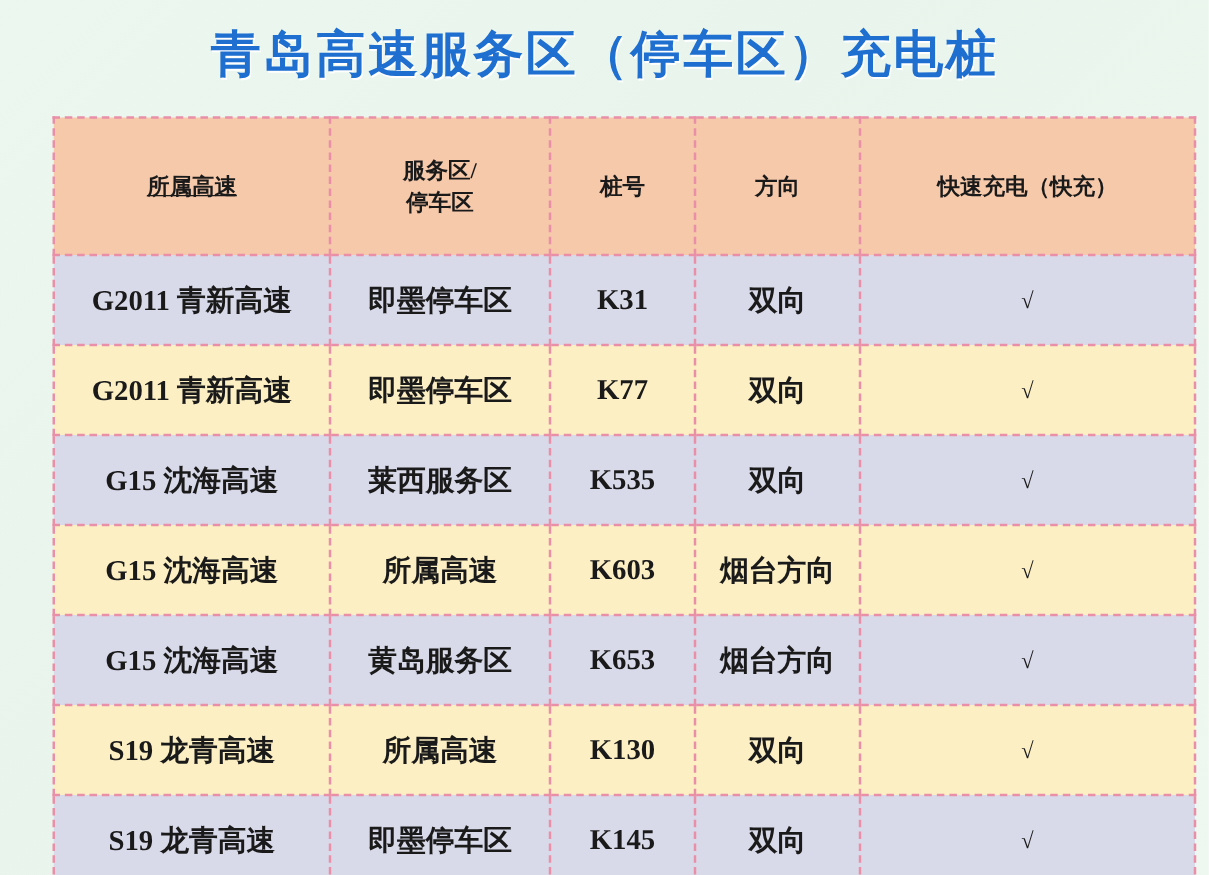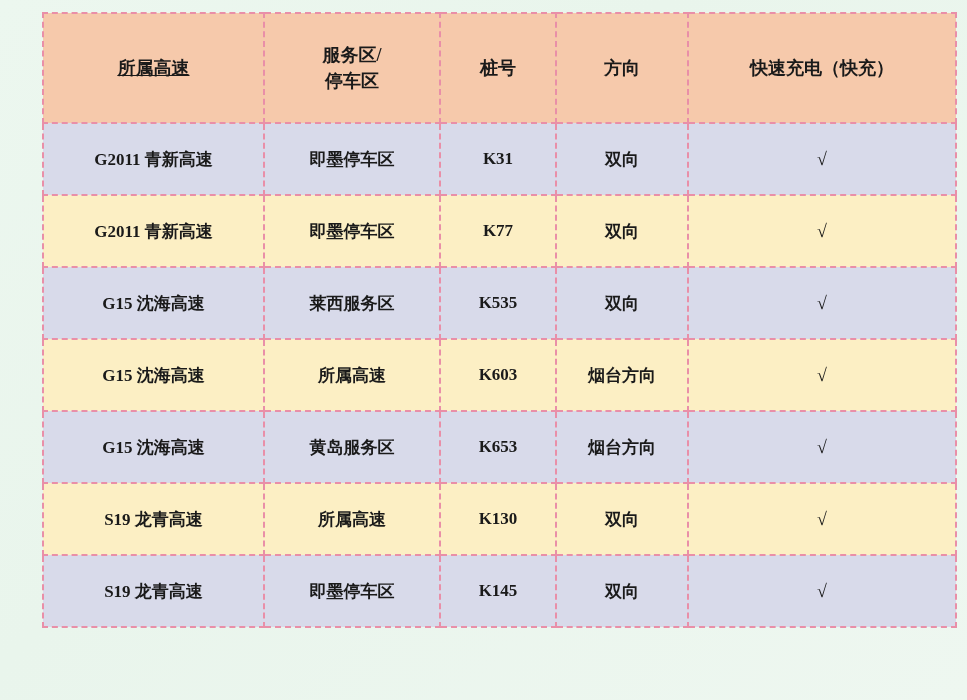--- a/index.html
+++ b/index.html
@@ -48,21 +48,21 @@
   }
   thead th {
     background: #f6c9ab;
     font-size: 18px;
     height: 100px;
     line-height: 1.45;
     padding: 4px 2px;
   }
   tbody td {
     height: 66px;
-    font-size: 17px;
+    font-size: 23px;
     padding: 2px;
   }
   tbody tr.band-a td { background: #d8daea; }
   tbody tr.band-b td { background: #fcefc4; }
   .col-0 { width: 215px; text-decoration: underline; }
   .col-1 { width: 170px; }
   .col-2 { width: 110px; }
   .col-3 { width: 126px; }
   .col-4 { width: 262px; }
   .dir-hl {
@@ -72,20 +72,21 @@
     font-size: 18px;
     font-weight: bold;
   }
   .hdr-line2 { display: block; font-family: Liberation Serif, serif; }
 </style>
 </head>
 <body>
 
 <div class="page">
 
+  <div class="title">青岛高速服务区（停车区）充电桩</div>
 
   <div class="table-wrap">
     <table class="grid">
       <thead>
         <tr>
           <th class="col-0">所属高速</th>
           <th class="col-1">
             <span>服务区/</span>
             <span class="hdr-line2">停车区</span>
           </th>

